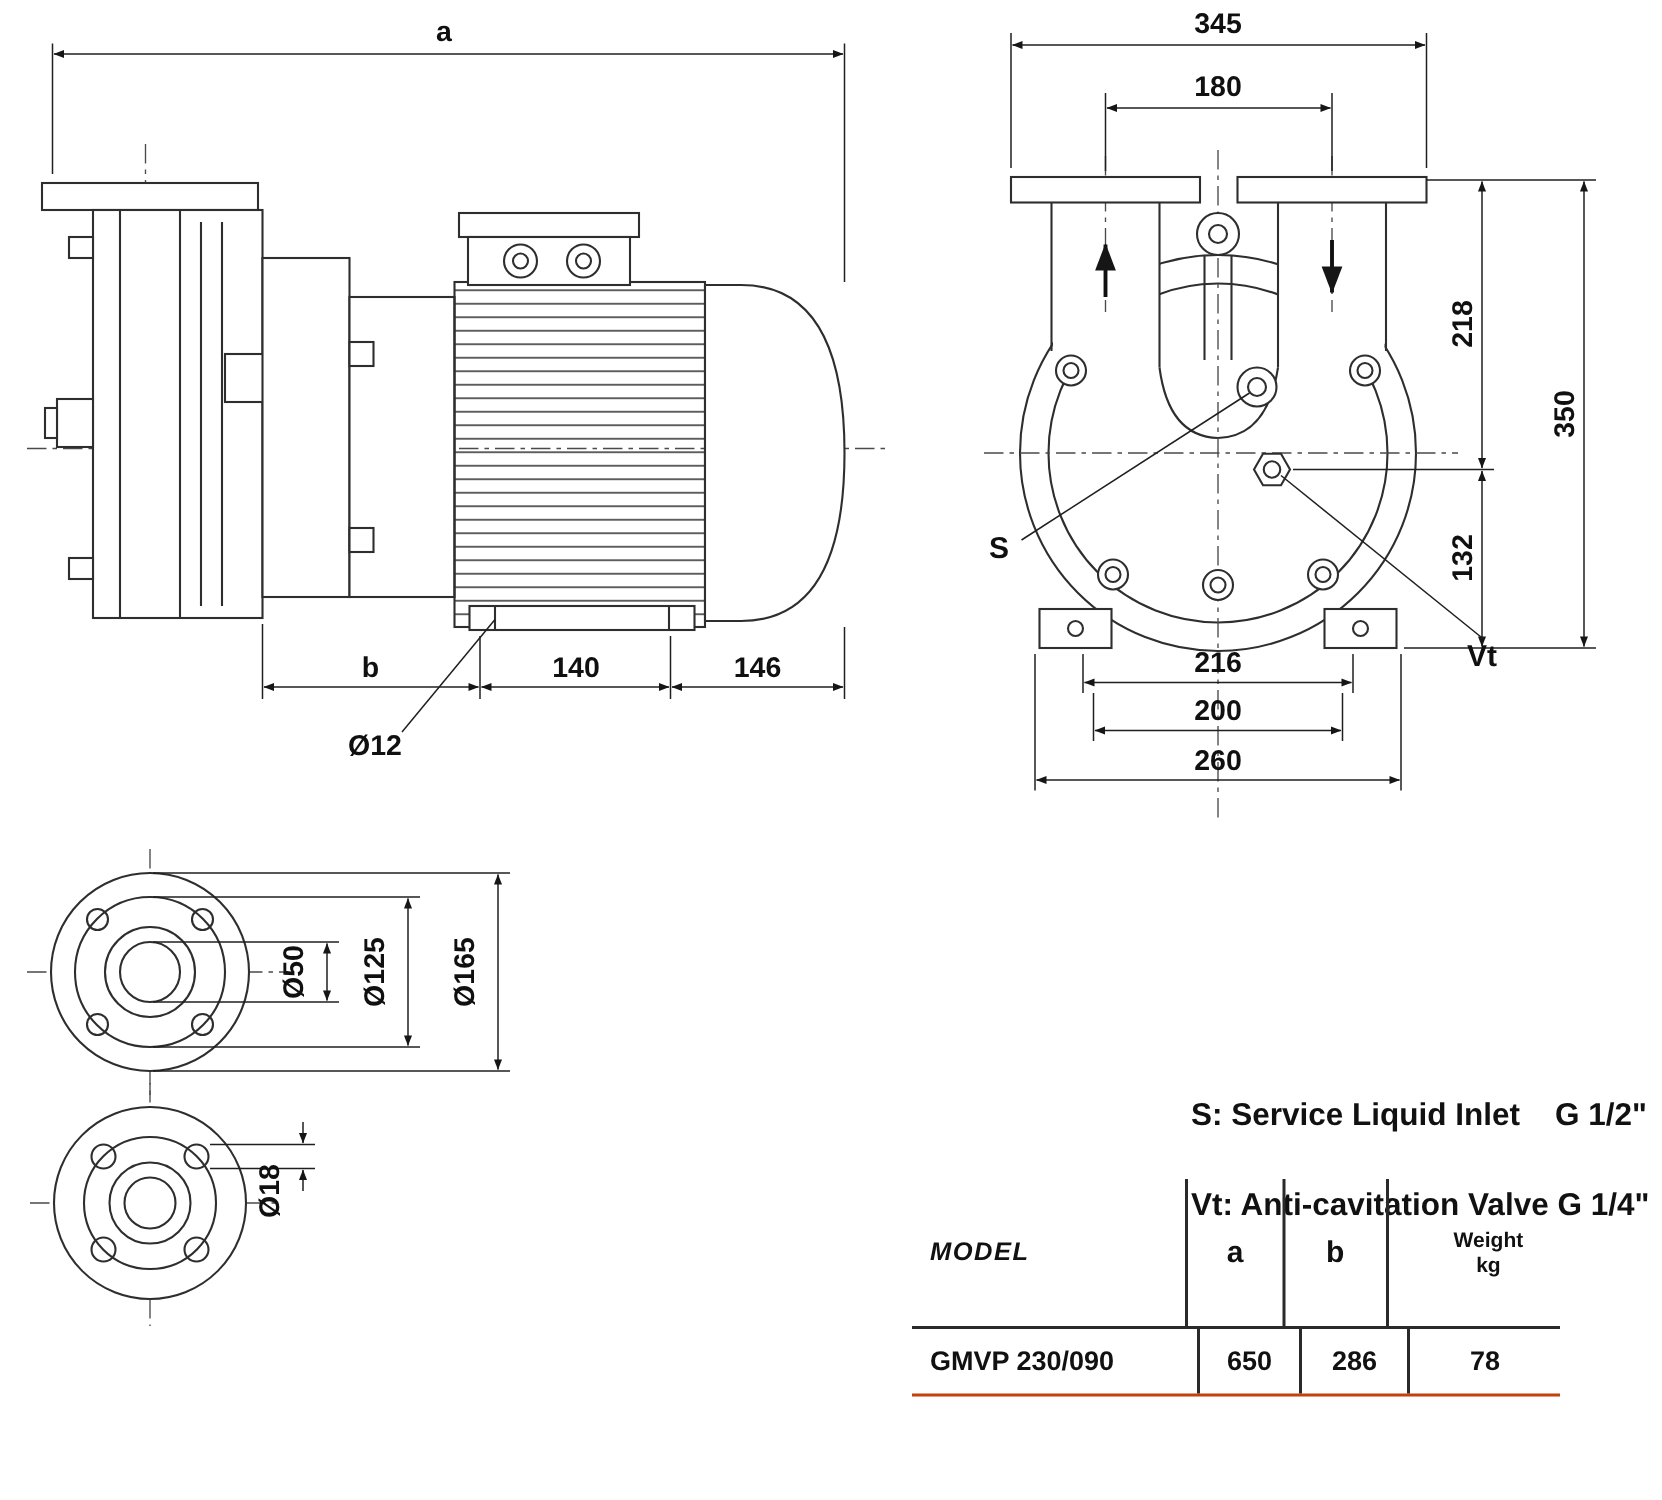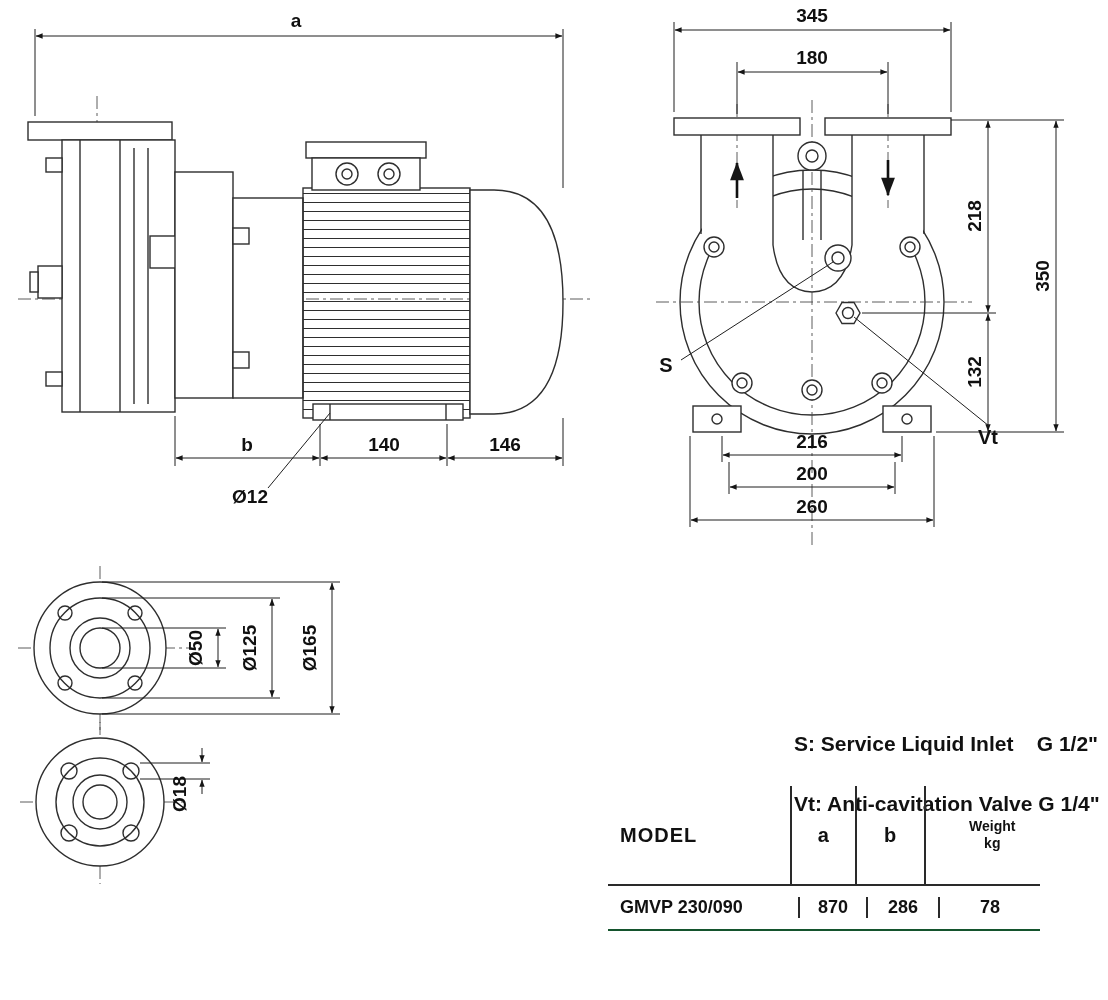--- a/index.html
+++ b/index.html
@@ -24,25 +24,25 @@
 
   
   .mtable { position:absolute; left:608px; top:786px; width:432px; color:#111; font-weight:bold; }
   .mrow { display:flex; }
   .mc { display:flex; align-items:center; justify-content:center; }
   .mc.model { width:192px; border-right:2px solid #2a2a2a; justify-content:flex-start; padding-left:12px; }
   .mc.ca { width:68px; border-right:2px solid #2a2a2a; }
   .mc.cb { width:72px; border-right:2px solid #2a2a2a; }
   .mc.cw { width:100px; flex-direction:column; line-height:17px; }
   .mrow.mhead { height:100px; border-bottom:2px solid #2a2a2a; }
-  .mrow.mhead .mc.model { font-size:20px; letter-spacing:1px; }
+  .mrow.mhead .mc.model { font-size:17px; letter-spacing:1px;font-style:italic; }
   .mrow.mhead .mc.ca, .mrow.mhead .mc.cb { font-size:20px; }
   .mrow.mhead .mc.cw { font-size:14px;margin-left:19px; }
   .mrow.mdata { height:45px; font-size:18px; }
-  .mrow.mdata.r1 { border-bottom:2px solid #14532d;align-items:center; }
+  .mrow.mdata.r1 { border-bottom:2px solid #c2410c; }
 </style>
 </head>
 <body>
 
 <div class="page">
 
 <svg width="1108" height="1000" viewBox="0 0 1108 1000">
   <defs>
     <marker id="arr" viewBox="0 0 10 10" refX="9.5" refY="5" markerWidth="9" markerHeight="7" orient="auto-start-reverse">
       <path d="M0,1.2 L10,5 L0,8.8 Z" fill="#161616"></path>
@@ -256,19 +256,19 @@
     <div class="mc model">MODEL</div>
     <div class="mc ca">a</div>
     <div class="mc cb">b</div>
     <div class="mc cw">
       <span>Weight</span>
       <span>kg</span>
     </div>
   </div>
   <div class="mrow mdata r1">
     <div class="mc model">GMVP 230/090</div>
-    <div class="mc ca">870</div>
+    <div class="mc ca">650</div>
     <div class="mc cb">286</div>
     <div class="mc cw">78</div>
   </div>
 </div>
 
 </div>
 
 </body></html>

